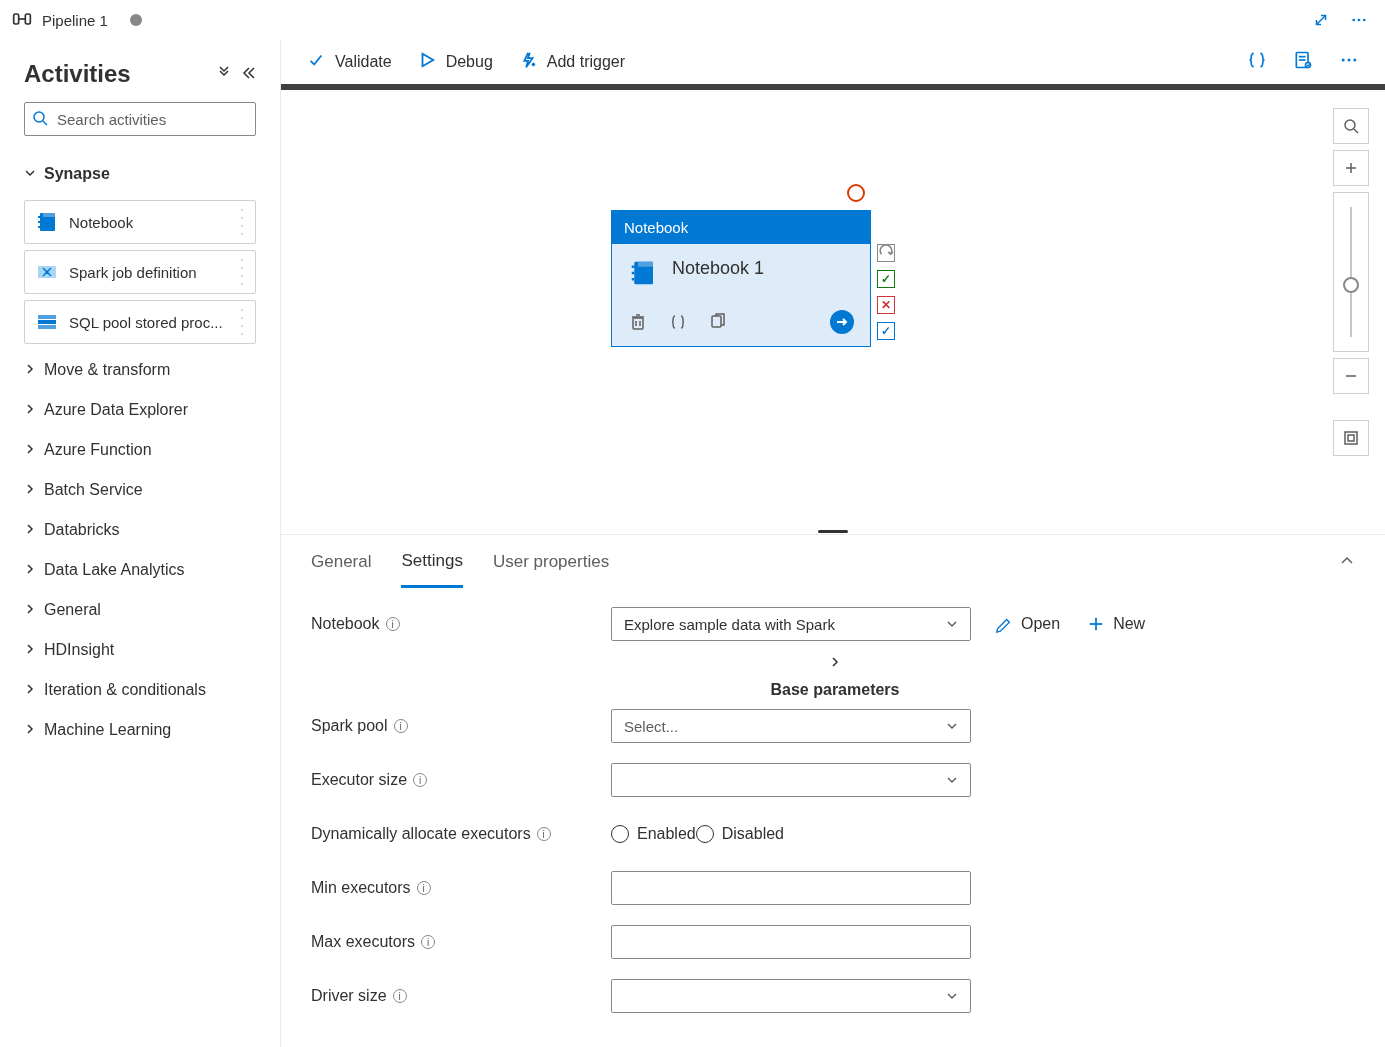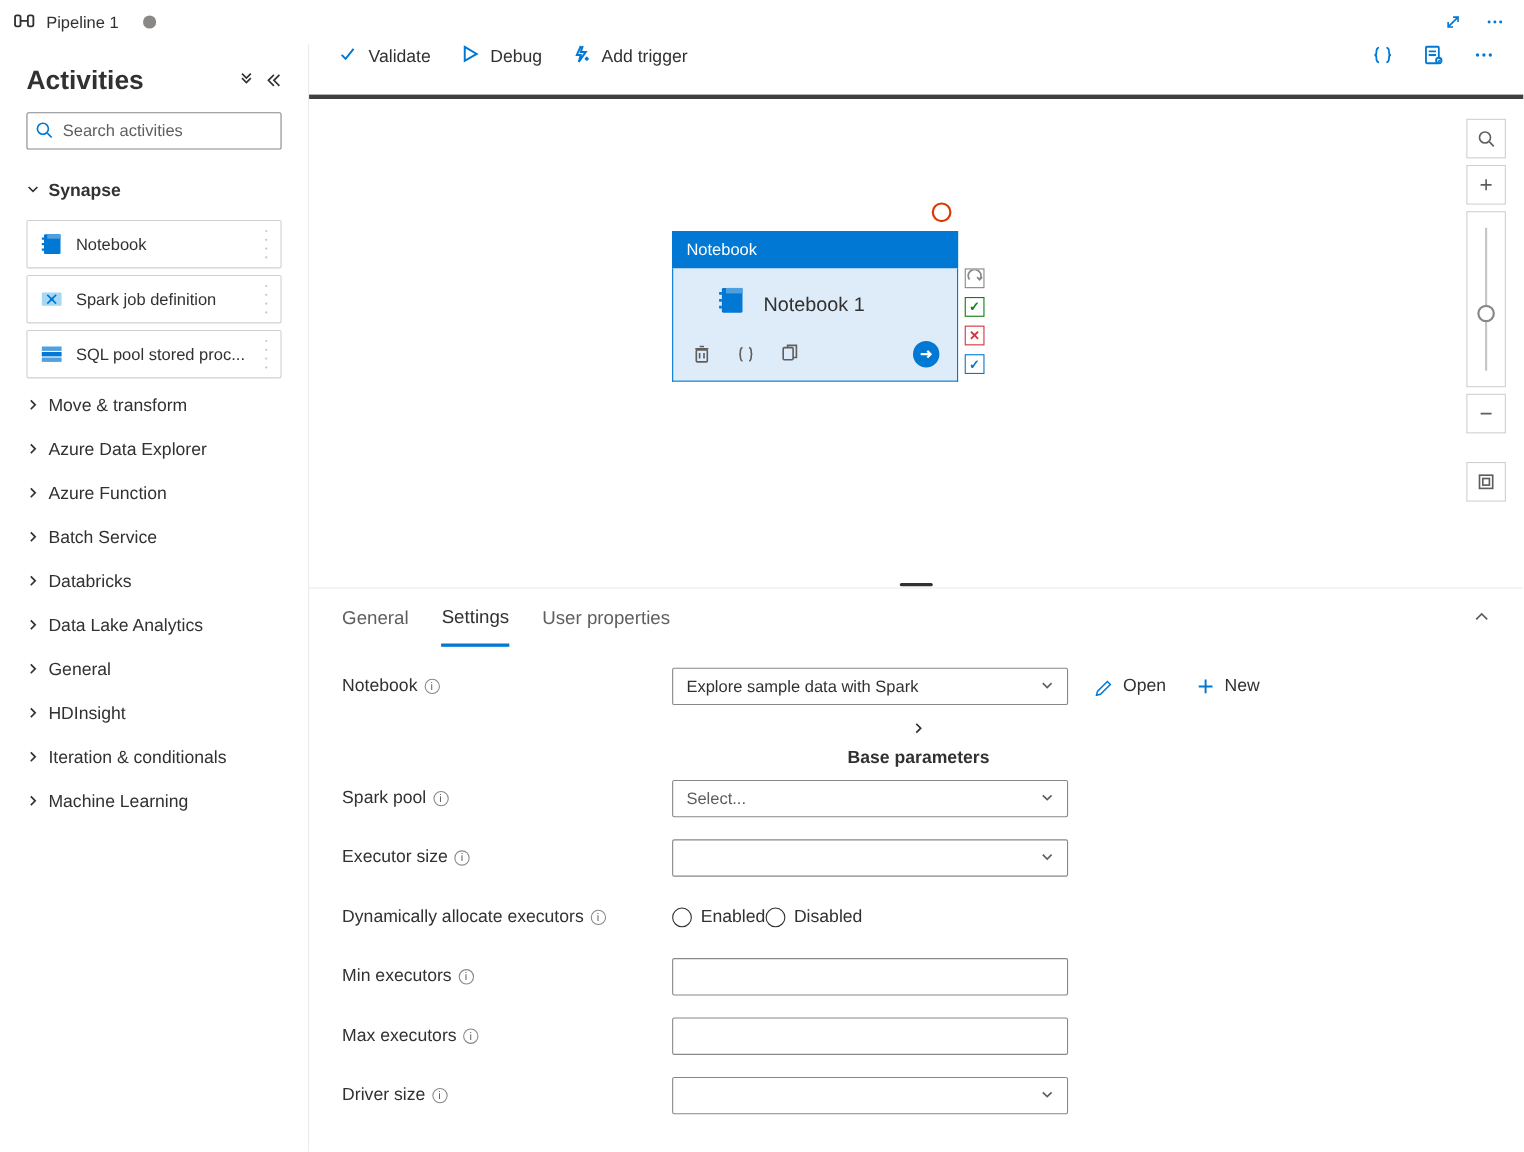--- a/index.html
+++ b/index.html
@@ -40,36 +40,36 @@
 
 .act-item { display: flex; align-items: center; gap: 10px; height: 44px; border: 1px solid #d2d0ce; border-radius: 2px; margin: 6px 0; padding: 0 10px; cursor: grab; position: relative; }
 .act-item .aicon { width: 24px; height: 24px; display: flex; align-items: center; justify-content: center; }
 .act-item .alabel { font-size: 15px; flex: 1; white-space: nowrap; overflow: hidden; text-overflow: ellipsis; }
 .act-item .grip { position: absolute; right: 6px; top: 8px; bottom: 8px; width: 8px; display: flex; flex-direction: column; justify-content: space-between; }
 .act-item .grip span { width: 2px; height: 2px; background: #c8c6c4; border-radius: 50%; }
 
 
 .canvas-wrap { flex: 1; display: flex; flex-direction: column; border-left: 1px solid #edebe9; min-width: 0; }
 
-.toolbar { height: 50px; border-bottom: 4px solid #404040; display: flex; align-items: flex-start; padding: 0 26px; gap: 26px; color: #0078d4; font-size: 16px; }
+.toolbar { height: 50px; border-bottom: 6px solid #404040; display: flex; align-items: center; padding: 0 26px; gap: 26px; color: #0078d4; font-size: 16px; }
 .tbtn { display: flex; align-items: center; gap: 10px; cursor: pointer; color: #0078d4; }
 .tbtn .ticon svg { width: 18px; height: 18px; }
 .tbtn .tlabel { color: #323130; }
 .tb-spacer { flex: 1; }
 .tb-icon { color: #0078d4; cursor: pointer; }
 .tb-icon svg { width: 20px; height: 20px; }
 
 .canvas { flex: 1; position: relative; background: #fff; overflow: hidden; }
 
 
 .node { position: absolute; left: 330px; top: 120px; width: 260px; }
 .node-status { position: absolute; top: -26px; right: 6px; width: 18px; height: 18px; border: 2px solid #d83b01; border-radius: 50%; }
 .node-header { background: #0078d4; color: #fff; height: 34px; display: flex; align-items: center; padding: 0 12px; font-size: 15px; border: 1px solid #0078d4; }
 .node-body { background: #deecf9; border: 1px solid #0078d4; border-top: none; }
-.node-row1 { display: flex; align-items: flex-end; gap: 14px; padding: 14px 16px; margin-left: 22px; }
+.node-row1 { display: flex; align-items: flex-start; gap: 14px; padding: 14px 16px; }
 .node-row1 .nb-icon { width: 30px; height: 30px; }
 .node-row1 .nb-name { font-size: 18px; color: #323130; }
 .node-row2 { display: flex; align-items: center; gap: 20px; padding: 8px 16px 12px 16px; }
 .node-row2 .na { width: 20px; height: 20px; color: #605e5c; cursor: pointer; }
 .node-row2 .na svg { width: 20px; height: 20px; }
 .node-row2 .na.spacer { flex: 1; cursor: default; }
 .node-row2 .na.arrow { width: 24px; height: 24px; background: #0078d4; border-radius: 50%; display: flex; align-items: center; justify-content: center; color: #fff; }
 .node-row2 .na.arrow svg { width: 14px; height: 14px; }
 .node-side { position: absolute; right: -24px; top: 34px; display: flex; flex-direction: column; gap: 8px; }
 .node-side .ns { width: 18px; height: 18px; border: 1px solid #8a8886; background: #fff; display: flex; align-items: center; justify-content: center; font-size: 12px; font-weight: bold; cursor: pointer; }

